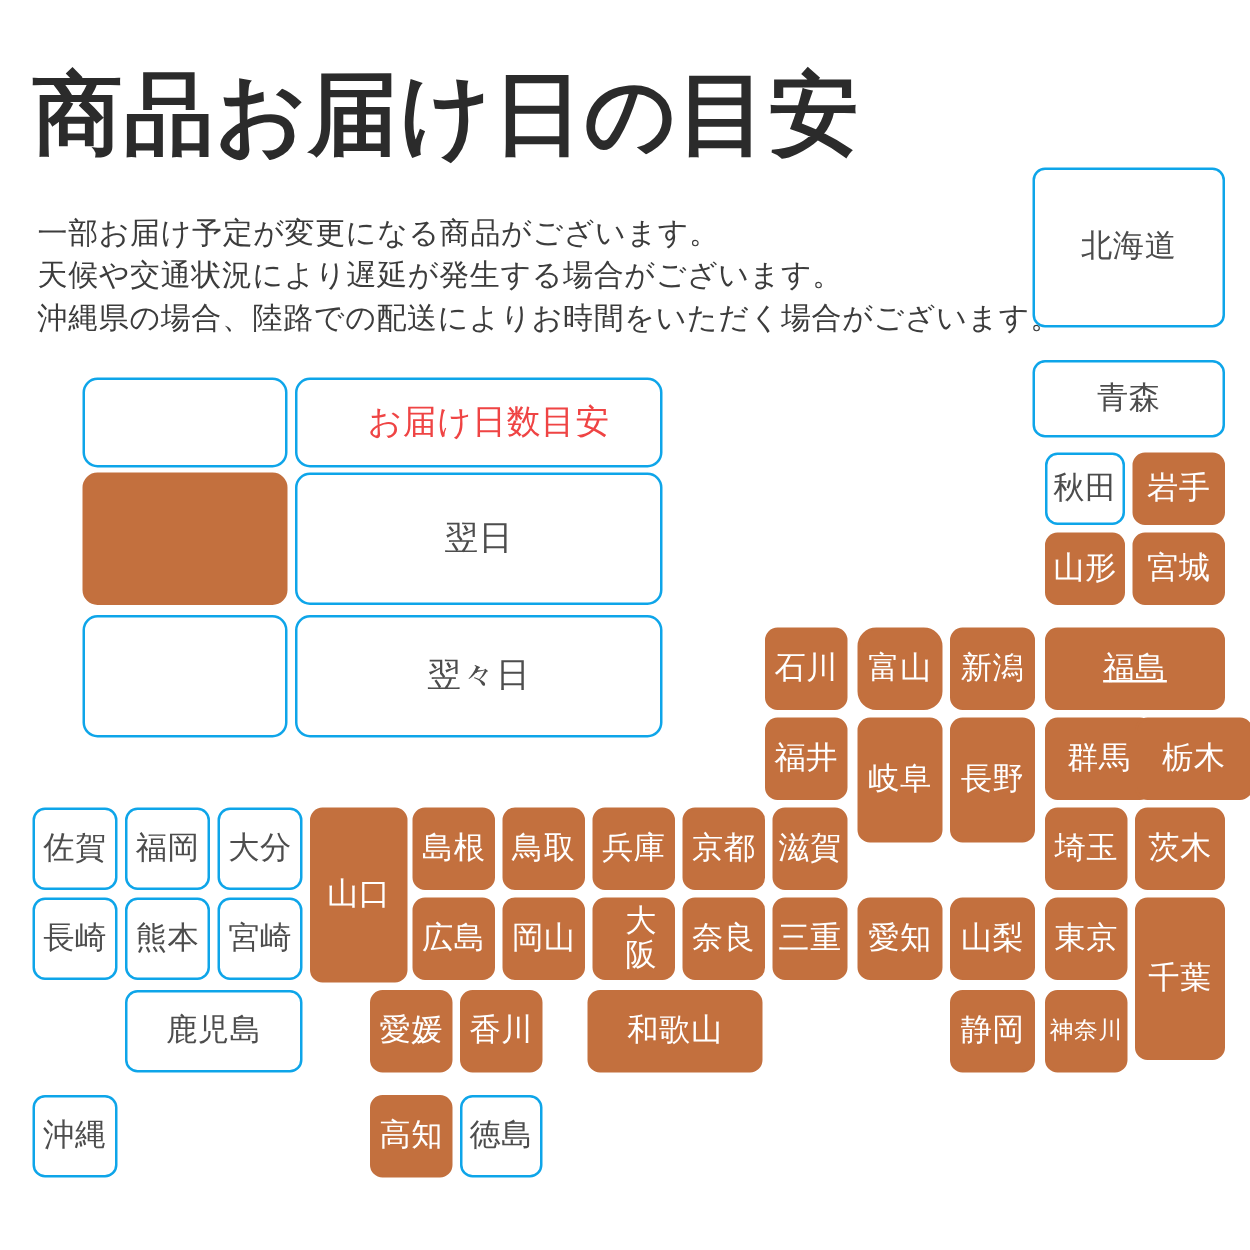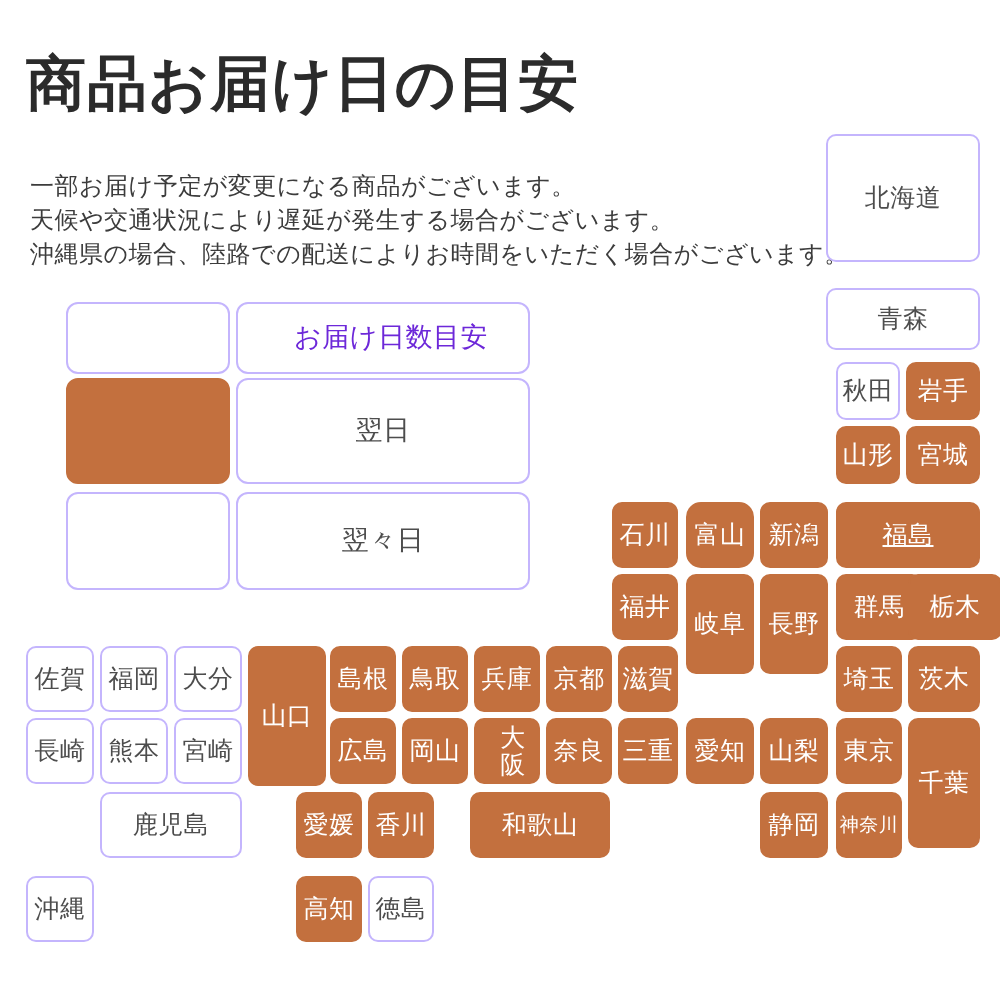--- a/index.html
+++ b/index.html
@@ -19,40 +19,40 @@
     position: relative;
     width: 1000px;
     height: 1000px;
   }
   .abs { position: absolute; box-sizing: border-box; }
 
   
   #title {
     left: 26px;
     top: 44px;
-    font-size: 60px;
+    font-size: 72px;
     font-weight: bold;
     letter-spacing: 1px;
     color: #2b2b2b;
     white-space: nowrap;
   }
   .note {
     font-size: 24px;
     color: #3c3c3c;
     white-space: nowrap;
     letter-spacing: 0.5px;
     text-align: center;
   }
   #note1 { left: 30px; top: 170px; }
   #note2 { left: 30px; top: 204px; }
   #note3 { left: 30px; top: 238px; }
 
   
   .cell {
-    border: 2px solid #c4b5fd;
+    border: 2px solid #0ea5e9;
     border-radius: 10px;
     background: #ffffff;
     color: #4d4d4d;
     display: flex;
     align-items: center;
     justify-content: center;
     font-size: 25px;
     line-height: 1.1;
     text-align: center;
     letter-spacing: 0.5px;
@@ -64,21 +64,21 @@
   }
   .cell.tiny { font-size: 19px; }
 
   
   .legend-swatch { border-radius: 12px; }
   .legend-label {
     border-radius: 12px;
     font-size: 27px;
     color: #4d4d4d;
   }
-  .legend-label.hdr { color: #6d28d9; padding-left: 16px; }
+  .legend-label.hdr { color: #ef4444; padding-left: 16px; }
 </style>
 </head>
 <body>
 
 <div id="stage">
 
   <div class="abs" id="title">商品お届け日の目安</div>
 
   <div class="abs note" id="note1">一部お届け予定が変更になる商品がございます。</div>
   <div class="abs note" id="note2">天候や交通状況により遅延が発生する場合がございます。</div>

